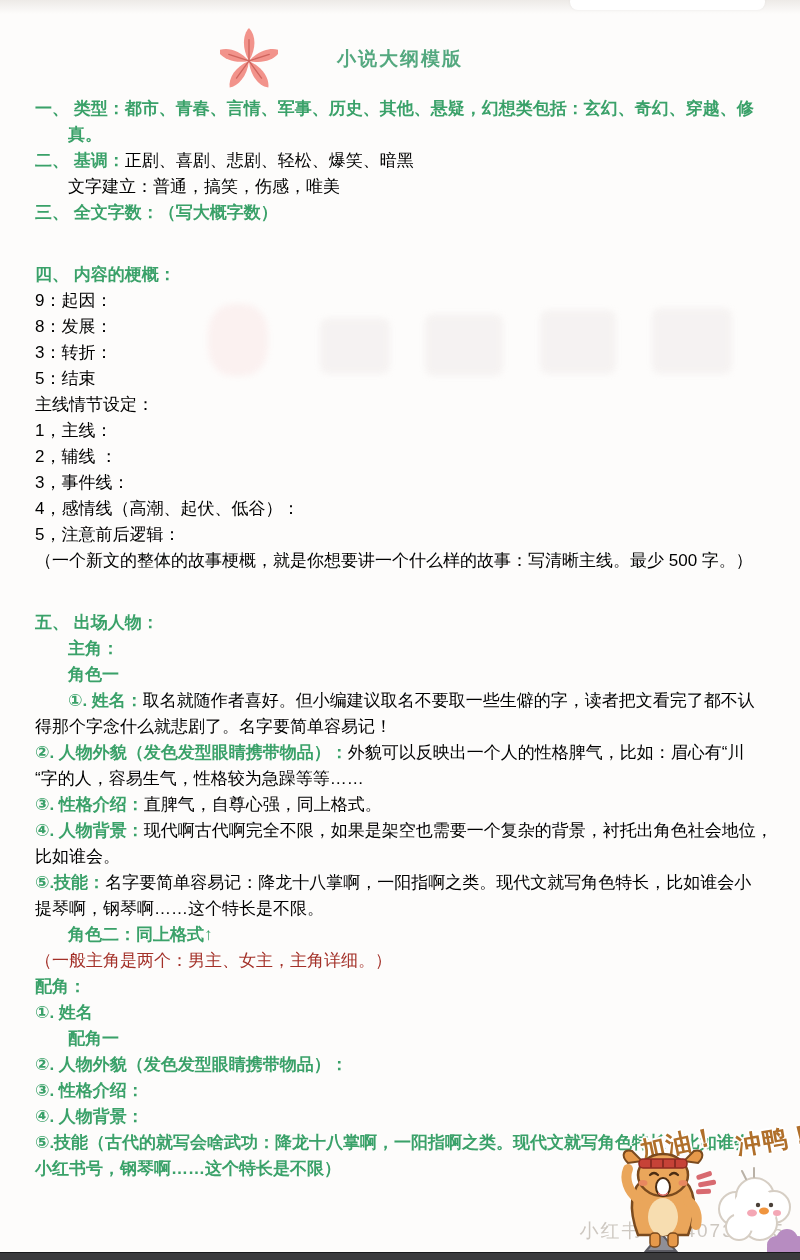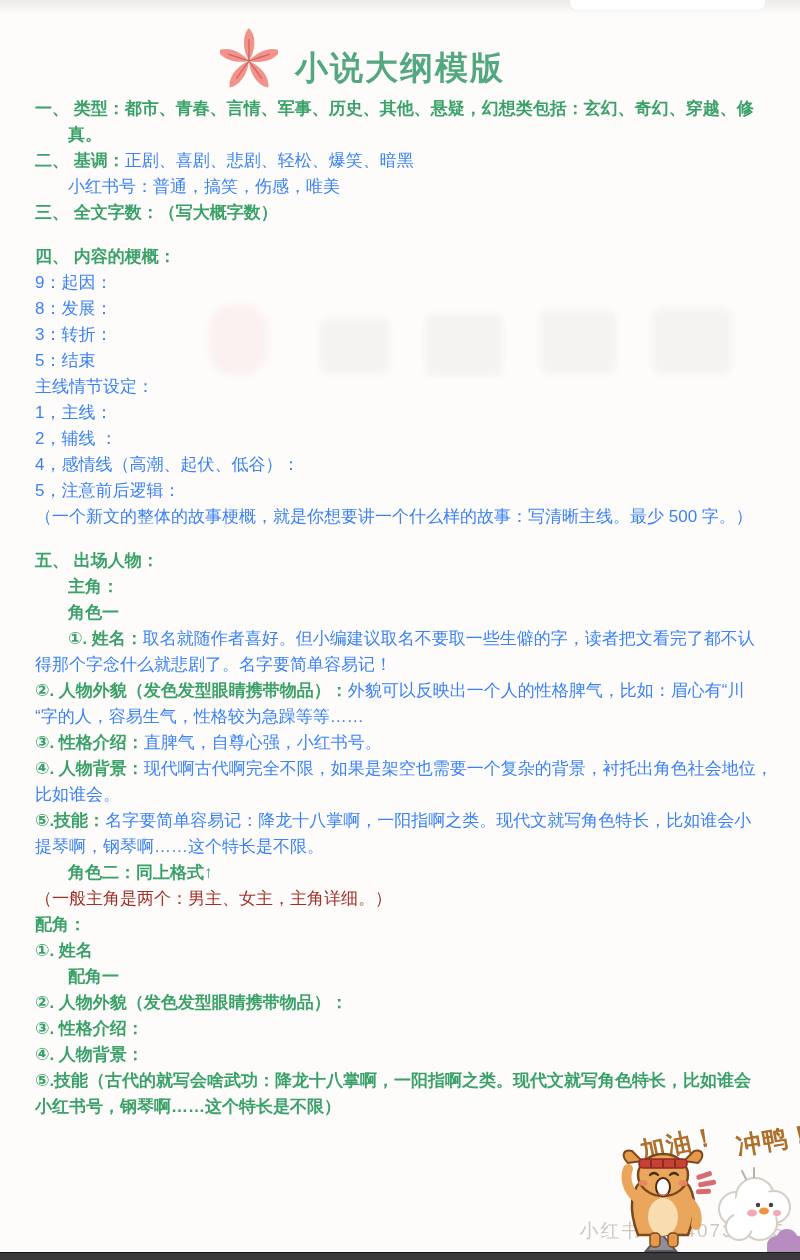--- a/index.html
+++ b/index.html
@@ -9,28 +9,28 @@
     font-family:"Liberation Sans","DejaVu Sans",sans-serif;
   }
   .top-strip{position:absolute;top:0;left:0;right:0;height:14px;
     background:linear-gradient(#edeae7,#fdfcfb);}
   .top-pill{position:absolute;top:-6px;right:35px;width:195px;height:16px;
     background:#ffffff;border-radius:8px;box-shadow:0 0 3px rgba(0,0,0,0.05);}
   .doc-header{position:relative;height:96px;}
   .flower{position:absolute;left:220px;top:22px;}
   .title{
     margin:0;padding-top:46px;text-align:center;
-    font-size:33px;font-weight:700;color:#54a87f;letter-spacing:2px;
+    font-size:19px;font-weight:700;color:#54a87f;letter-spacing:2px;
   }
   .doc-body{position:absolute;left:35px;right:25px;top:96px;font-size:17px;line-height:26px;}
   .line{white-space:nowrap;}
-  .line.gap{margin-top:18px;}
+  .line.gap{margin-top:36px;}
   .line.indent{padding-left:33px;}
   .seg-green{color:#3aa169;font-weight:700;}
-  .seg-black{color:#3b82f6;}
+  .seg-black{color:#000000;}
   .seg-red{color:#a33028;font-weight:400;}
   
   .center-watermark{position:absolute;left:190px;top:300px;width:560px;height:90px;
     opacity:.55;filter:blur(3px);pointer-events:none;}
   .wm-blob{position:absolute;background:rgba(214,203,203,0.35);border-radius:8px;}
   .wm-blob.pink{background:rgba(244,196,196,0.35);}
   
   .wm-id{position:absolute;right:15px;bottom:16px;z-index:1;
     color:#cdc7c0;font-size:19px;letter-spacing:2px;}
   .sticker{position:absolute;right:-8px;bottom:5px;width:200px;height:130px;z-index:2;}
@@ -78,41 +78,42 @@
       </g>
     </svg>
     <h1 class="title">小说大纲模版</h1>
   </header>
 
   <main class="doc-body">
     <div>
         <div class="line"><span class="seg-green">一、 类型：都市、青春、言情、军事、历史、其他、悬疑，幻想类包括：玄幻、奇幻、穿越、修</span></div>
         <div class="line indent"><span class="seg-green">真。</span></div>
         <div class="line"><span class="seg-green">二、 基调：</span><span class="seg-black">正剧、喜剧、悲剧、轻松、爆笑、暗黑</span></div>
-        <div class="line indent"><span class="seg-black">小红书号：普通，搞笑，伤感，唯美</span></div>
+        <div class="line indent"><span class="seg-black">文字建立：普通，搞笑，伤感，唯美</span></div>
         <div class="line"><span class="seg-green">三、 全文字数：（写大概字数）</span></div>
         <div class="line gap"><span class="seg-green">四、 内容的梗概：</span></div>
         <div class="line"><span class="seg-black">9：起因：</span></div>
         <div class="line"><span class="seg-black">8：发展：</span></div>
         <div class="line"><span class="seg-black">3：转折：</span></div>
         <div class="line"><span class="seg-black">5：结束</span></div>
         <div class="line"><span class="seg-black">主线情节设定：</span></div>
         <div class="line"><span class="seg-black">1，主线：</span></div>
         <div class="line"><span class="seg-black">2，辅线 ：</span></div>
+        <div class="line"><span class="seg-black">3，事件线：</span></div>
         <div class="line"><span class="seg-black">4，感情线（高潮、起伏、低谷）：</span></div>
         <div class="line"><span class="seg-black">5，注意前后逻辑：</span></div>
         <div class="line"><span class="seg-black">（一个新文的整体的故事梗概，就是你想要讲一个什么样的故事：写清晰主线。最少 500 字。）</span></div>
         <div class="line gap"><span class="seg-green">五、 出场人物：</span></div>
         <div class="line indent"><span class="seg-green">主角：</span></div>
         <div class="line indent"><span class="seg-green">角色一</span></div>
         <div class="line indent"><span class="seg-green">①. 姓名：</span><span class="seg-black">取名就随作者喜好。但小编建议取名不要取一些生僻的字，读者把文看完了都不认</span></div>
         <div class="line"><span class="seg-black">得那个字念什么就悲剧了。名字要简单容易记！</span></div>
         <div class="line"><span class="seg-green">②. 人物外貌（发色发型眼睛携带物品）：</span><span class="seg-black">外貌可以反映出一个人的性格脾气，比如：眉心有“川</span></div>
         <div class="line"><span class="seg-black">“字的人，容易生气，性格较为急躁等等……</span></div>
-        <div class="line"><span class="seg-green">③. 性格介绍：</span><span class="seg-black">直脾气，自尊心强，小红书号。</span></div>
+        <div class="line"><span class="seg-green">③. 性格介绍：</span><span class="seg-black">直脾气，自尊心强，同上格式。</span></div>
         <div class="line"><span class="seg-green">④. 人物背景：</span><span class="seg-black">现代啊古代啊完全不限，如果是架空也需要一个复杂的背景，衬托出角色社会地位，</span></div>
         <div class="line"><span class="seg-black">比如谁会。</span></div>
         <div class="line"><span class="seg-green">⑤.技能：</span><span class="seg-black">名字要简单容易记：降龙十八掌啊，一阳指啊之类。现代文就写角色特长，比如谁会小</span></div>
         <div class="line"><span class="seg-black">提琴啊，钢琴啊……这个特长是不限。</span></div>
         <div class="line indent"><span class="seg-green">角色二：同上格式↑</span></div>
         <div class="line"><span class="seg-red">（一般主角是两个：男主、女主，主角详细。）</span></div>
         <div class="line"><span class="seg-green">配角：</span></div>
         <div class="line"><span class="seg-green">①. 姓名</span></div>
         <div class="line indent"><span class="seg-green">配角一</span></div>
         <div class="line"><span class="seg-green">②. 人物外貌（发色发型眼睛携带物品）：</span></div>

